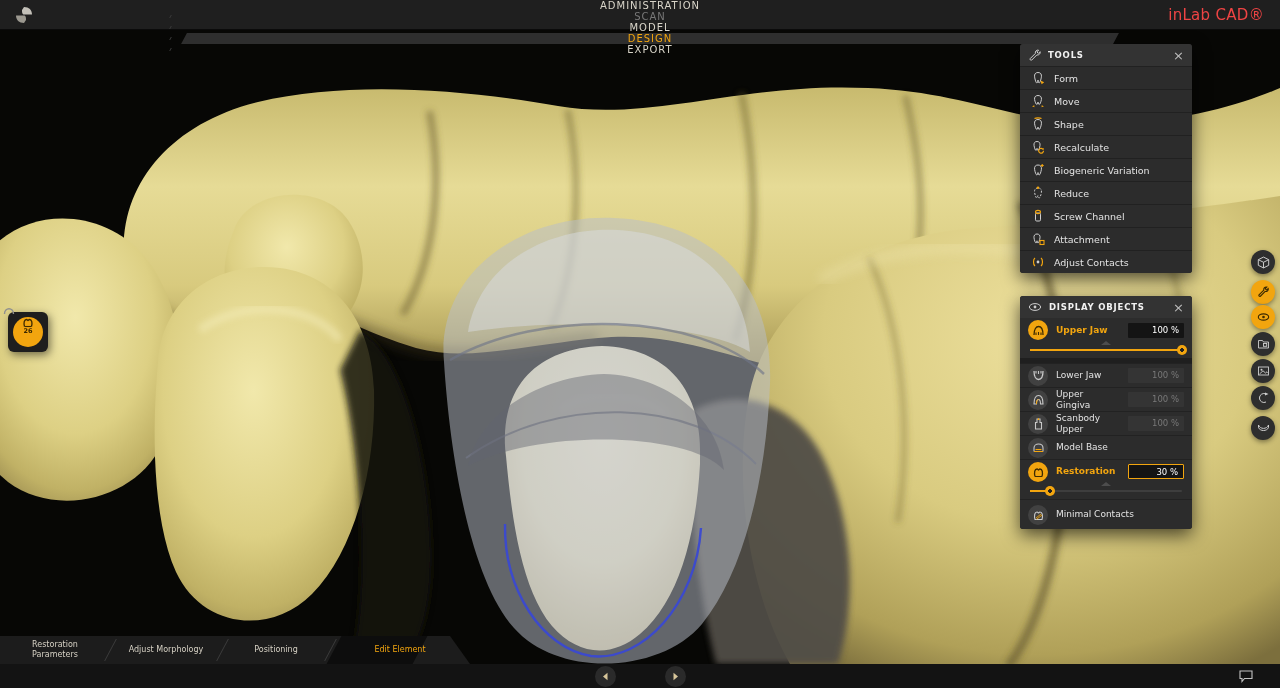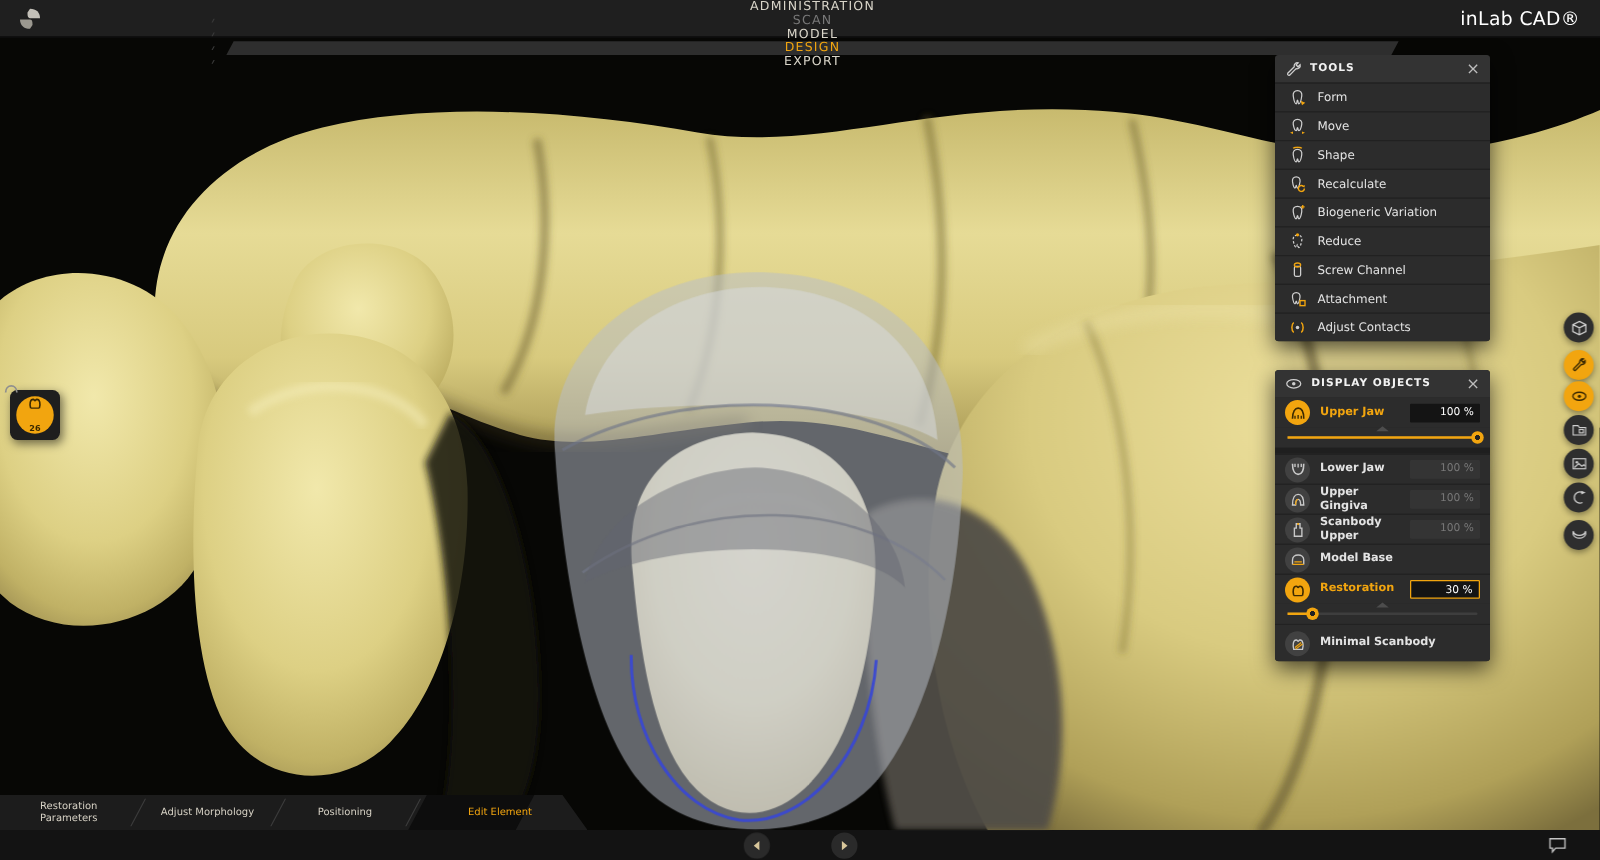--- a/index.html
+++ b/index.html
@@ -14,21 +14,21 @@
   .topnav { position:absolute; left:170px; width:960px; top:0; height:30px; display:flex;flex-direction:column; }
   .nav-item { flex:1; position:relative; display:flex; align-items:center; justify-content:center;
               font-size:10px; letter-spacing:1px; color:#d9d5c9; cursor:default; }
   .nav-item:not(:first-child)::before { content:""; position:absolute; left:0; top:4px; bottom:4px;
               width:1px; background:#3a3a3a; transform:skewX(-28deg); }
   .nav-item.disabled { color:#787878; }
   .nav-item.active { color:#f2a50f; font-weight:normal; }
   .nav-item.active .hl { position:absolute; left:14px; right:14px; top:0; bottom:0;
               background:#2e2e2e; transform:skewX(-28deg); z-index:-1; }
   .brand { position:absolute; right:16px; top:0; height:30px; display:flex; align-items:center;
-           color:#ffffff; font-size:15px; letter-spacing:.3px; }
+           color:#ef4444; font-size:15px; letter-spacing:.3px; }
 
   
   .canvas { position:absolute; top:30px; left:0; width:1280px; height:634px; z-index:1; }
 
   
   .panel { position:absolute; left:1020px; width:172px; background:#242424; border-radius:3px;
            box-shadow:0 6px 18px rgba(0,0,0,.65); z-index:30; overflow:hidden; }
   .panel-h { height:22px; background:#333; display:flex; align-items:center; padding:0 8px; gap:7px; }
   .panel-title { flex:1; color:#f2f2f2; font-size:8.5px; font-weight:bold; letter-spacing:.8px; }
   .panel-x { color:#bdbdbd; font-size:13px; line-height:13px; cursor:pointer; }
@@ -40,21 +40,21 @@
   .tool-label { color:#e3e3e3; font-size:9.5px; }
   .tool-ic { width:15px; height:15px; flex:0 0 15px; display:flex; align-items:center; justify-content:center; }
 
   
   .display { top:296px; }
   .dp-row { height:24px; background:#2c2c2c; display:flex; align-items:center; gap:8px;
             padding:0 8px; border-top:1px solid #222; cursor:pointer; }
   .dp-ic { width:20px; height:20px; border-radius:50%; background:#414141; flex:0 0 20px;
            display:flex; align-items:center; justify-content:center; }
   .dp-ic.orange { background:#f2a50f; }
-  .dp-label { flex:1; color:#e3e3e3; font-size:9px; line-height:1.15;font-weight:bold; }
+  .dp-label { flex:1; color:#e3e3e3; font-size:9px; line-height:1.15; }
   .dp-label.accent { color:#f2a50f; font-weight:bold; }
   .dp-val { width:56px; height:15px; font-size:8.5px; line-height:15px; text-align:right;
             padding:0 5px; border-radius:1px; }
   .dp-val.lit { background:#141414; color:#fff; }
   .dp-val.dim { background:#343434; color:#787878; }
   .dp-val.bordered { background:#141414; color:#fff; border:1px solid #f2a50f; }
   .dp-sliderwrap { position:relative; height:16px; background:#2c2c2c; padding:0 10px; }
   .dp-sliderwrap .caret { position:absolute; left:50%; top:-1px; margin-left:-5px; width:0; height:0;
             border-left:5px solid transparent; border-right:5px solid transparent;
             border-bottom:4px solid #4d4d4d; }
@@ -64,21 +64,21 @@
           background:radial-gradient(circle,#222 0 28%,#f2a50f 30% 100%); }
   .dp-gap { height:5px; background:#1f1f1f; }
   .dp-row.tall { height:30px; }
 
   
   .badge-tab { position:absolute; left:8px; top:312px; width:40px; height:40px; background:#1e1e1e;
                border-radius:6px; z-index:25; box-shadow:2px 3px 8px rgba(0,0,0,.5);
                display:flex; align-items:center; justify-content:center; }
   .badge-arch { position:absolute; left:2px; top:303px; z-index:26; }
   .badge-circle { width:30px; height:30px; border-radius:50%; background:#f2a50f;
-                  display:flex; flex-direction:column; align-items:center; justify-content:space-between; cursor:pointer; }
+                  display:flex; flex-direction:column; align-items:center; justify-content:flex-start; cursor:pointer; }
   .badge-num { font-size:6.5px; font-weight:bold; color:#3a2800; margin-top:-2px; }
 
   
   .side-btn { position:absolute; right:5px; width:24px; height:24px; border-radius:50%;
               background:#2e2e2e; display:flex; align-items:center; justify-content:center;
               z-index:35; cursor:pointer; box-shadow:0 2px 5px rgba(0,0,0,.4); }
   .side-btn.on { background:#f2a50f; }
 
   
   .stepbar { position:absolute; left:0; top:636px; width:470px; height:28px; background:#1c1c1c;
@@ -380,21 +380,21 @@
       </div>
     </div>
 
     <div class="dp-row tall">
       <span class="dp-ic">
           <svg width="13" height="12" viewBox="0 0 13 12">
             <path d="M3 10.5 C2 6.5 2.6 3 5 3 C6 3 6 4 6.5 4 C7 4 7 3 8 3 C10.4 3 11 6.5 10 10.5 Z" fill="none" stroke="#c9c9c9" stroke-width="1.1"></path>
             <path d="M4 9 L9 5 M4.5 10.3 L10 6.2" stroke="#f2a50f" stroke-width="0.9"></path>
           </svg>
         </span>
-      <span class="dp-label">Minimal Scanbody</span>
+      <span class="dp-label">Minimal Contacts</span>
     </div>
   </div>
 
   <svg class="badge-arch" width="14" height="12" viewBox="0 0 14 12">
     <path d="M2.5 11 C2.5 4 11.5 4 11.5 11" fill="none" stroke="#8f8f8f" stroke-width="1.4"></path>
   </svg>
   <div class="badge-tab">
     <div class="badge-circle">
       <svg width="14" height="12" viewBox="0 0 13 12">
         <path d="M3 9.5 C2 6 2.6 2.5 5 2.5 C6 2.5 6 3.5 6.5 3.5 C7 3.5 7 2.5 8 2.5 C10.4 2.5 11 6 10 9.5" fill="none" stroke="#3c2a02" stroke-width="1.3"></path>

